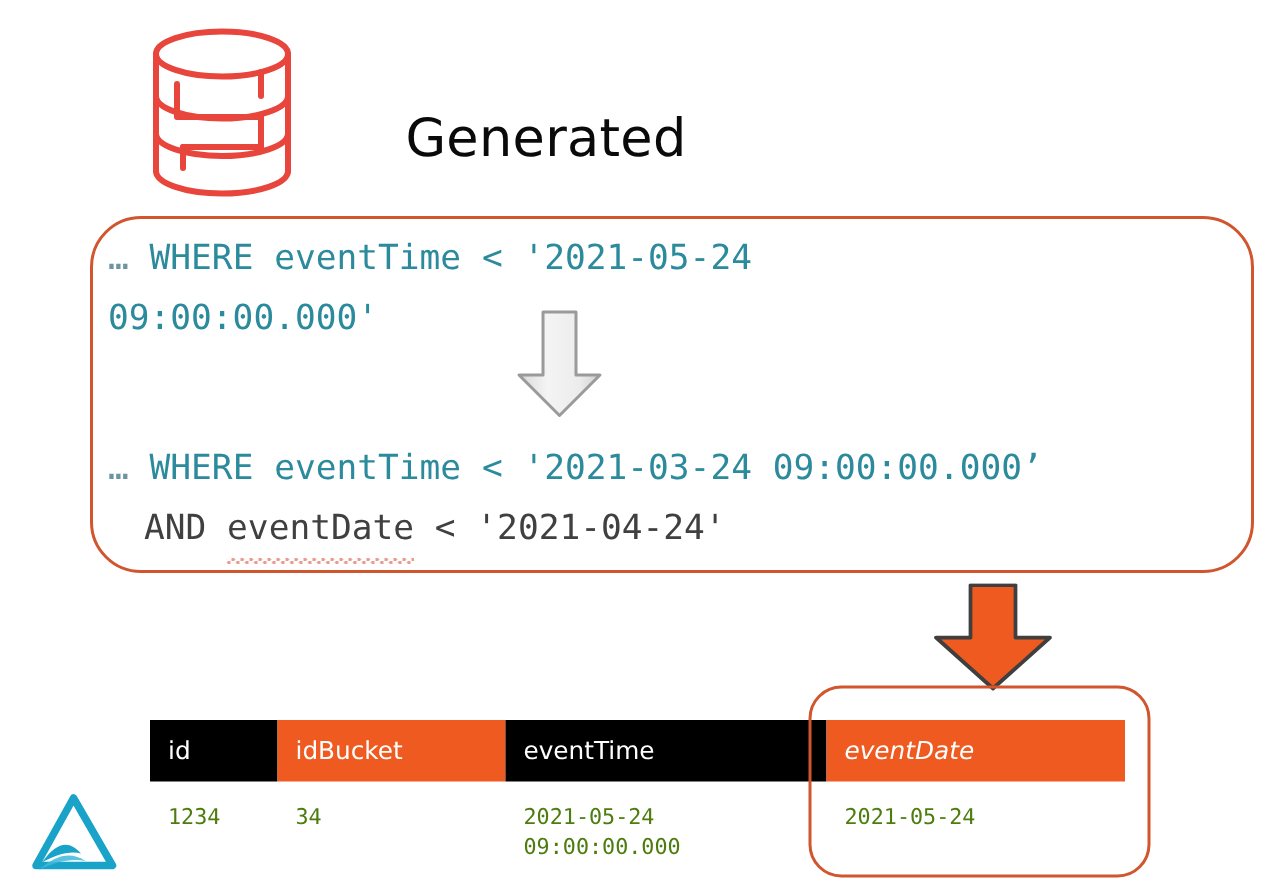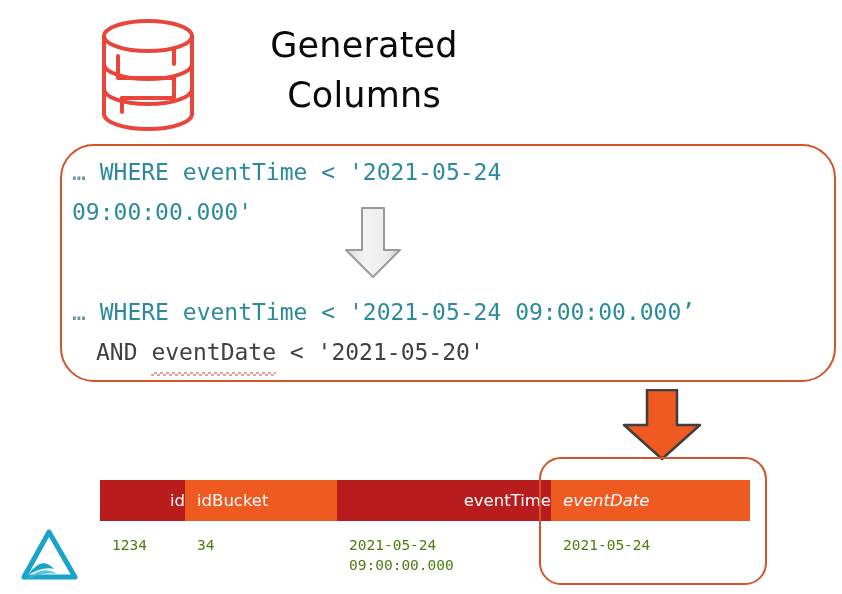--- a/index.html
+++ b/index.html
@@ -35,21 +35,21 @@
     left: 118px;
     top: 8px;
     width: 300px;
     text-align: center;
     font-family: "DejaVu Sans", sans-serif;
     font-size: 35px;
     line-height: 50px;
     color: #0a0a0a;
     letter-spacing: 0.2px;
   }
-  #title-line1 { display: block; }
+  #title-line1 { display: block; margin-top: 48px; }
   #title-line2 { display: block; }
 
   
   #sql-card {
     position: absolute;
     left: 60px;
     top: 144px;
     width: 776px;
     height: 238px;
     box-sizing: border-box;
@@ -142,21 +142,21 @@
     top: 0;
     height: 41px;
     box-sizing: border-box;
     color: #ffffff;
     font-family: "DejaVu Sans", sans-serif;
     font-size: 16.5px;
     line-height: 41px;
     padding-left: 12px;
     white-space: nowrap;
   }
-  .hcell.teal   { background: #b91c1c; text-align: right; }
+  .hcell.teal   { background: #000000; }
   .hcell.orange { background: #ee5a1f; }
   .hcell.italic { font-style: italic; }
 
   #body-row {
     position: absolute;
     left: 0;
     top: 41px;
     width: 650px;
     height: 55px;
   }
@@ -209,32 +209,31 @@
       <path d="M8 73 a44 15 0 0 0 88 0"></path>
       <path d="M78 32 V48"></path>
       <path d="M22 40 V62 H78"></path>
       <path d="M78 62 V82 H26"></path>
       <path d="M26 82 V96"></path>
     </g>
   </svg>
 
   <div id="title-text">
     <span id="title-line1">Generated</span>
-    <span id="title-line2">Columns</span>
   </div>
 </div>
 
 <div id="sql-card">
 
   <div id="sql-line-1" class="code"><span class="tok-ellipsis">…</span><span class="tok-teal"> WHERE eventTime &lt; </span><span class="tok-teal">'2021-05-24</span>
 <span class="tok-teal">09:00:00.000'</span></div>
 
-  <div id="sql-line-2" class="code"><span class="tok-ellipsis">…</span><span class="tok-teal"> WHERE eventTime &lt; </span><span class="tok-teal">'2021-05-24 09:00:00.000’</span></div>
-
-  <div id="sql-line-3" class="code"><span class="tok-orange">AND </span><span class="tok-orange squiggle">eventDate</span><span class="tok-orange"> &lt; </span><span class="tok-orange">'2021-05-20'</span></div>
+  <div id="sql-line-2" class="code"><span class="tok-ellipsis">…</span><span class="tok-teal"> WHERE eventTime &lt; </span><span class="tok-teal">'2021-03-24 09:00:00.000’</span></div>
+
+  <div id="sql-line-3" class="code"><span class="tok-orange">AND </span><span class="tok-orange squiggle">eventDate</span><span class="tok-orange"> &lt; </span><span class="tok-orange">'2021-04-24'</span></div>
 </div>
 
 <svg id="gray-arrow" viewBox="0 0 58 74">
   <defs>
     <linearGradient id="grayGrad" x1="0" y1="0" x2="1" y2="0">
       <stop offset="0%" stop-color="#d8d8d8"></stop>
       <stop offset="35%" stop-color="#f4f4f4"></stop>
       <stop offset="75%" stop-color="#ececec"></stop>
       <stop offset="100%" stop-color="#cfcfcf"></stop>
     </linearGradient>

